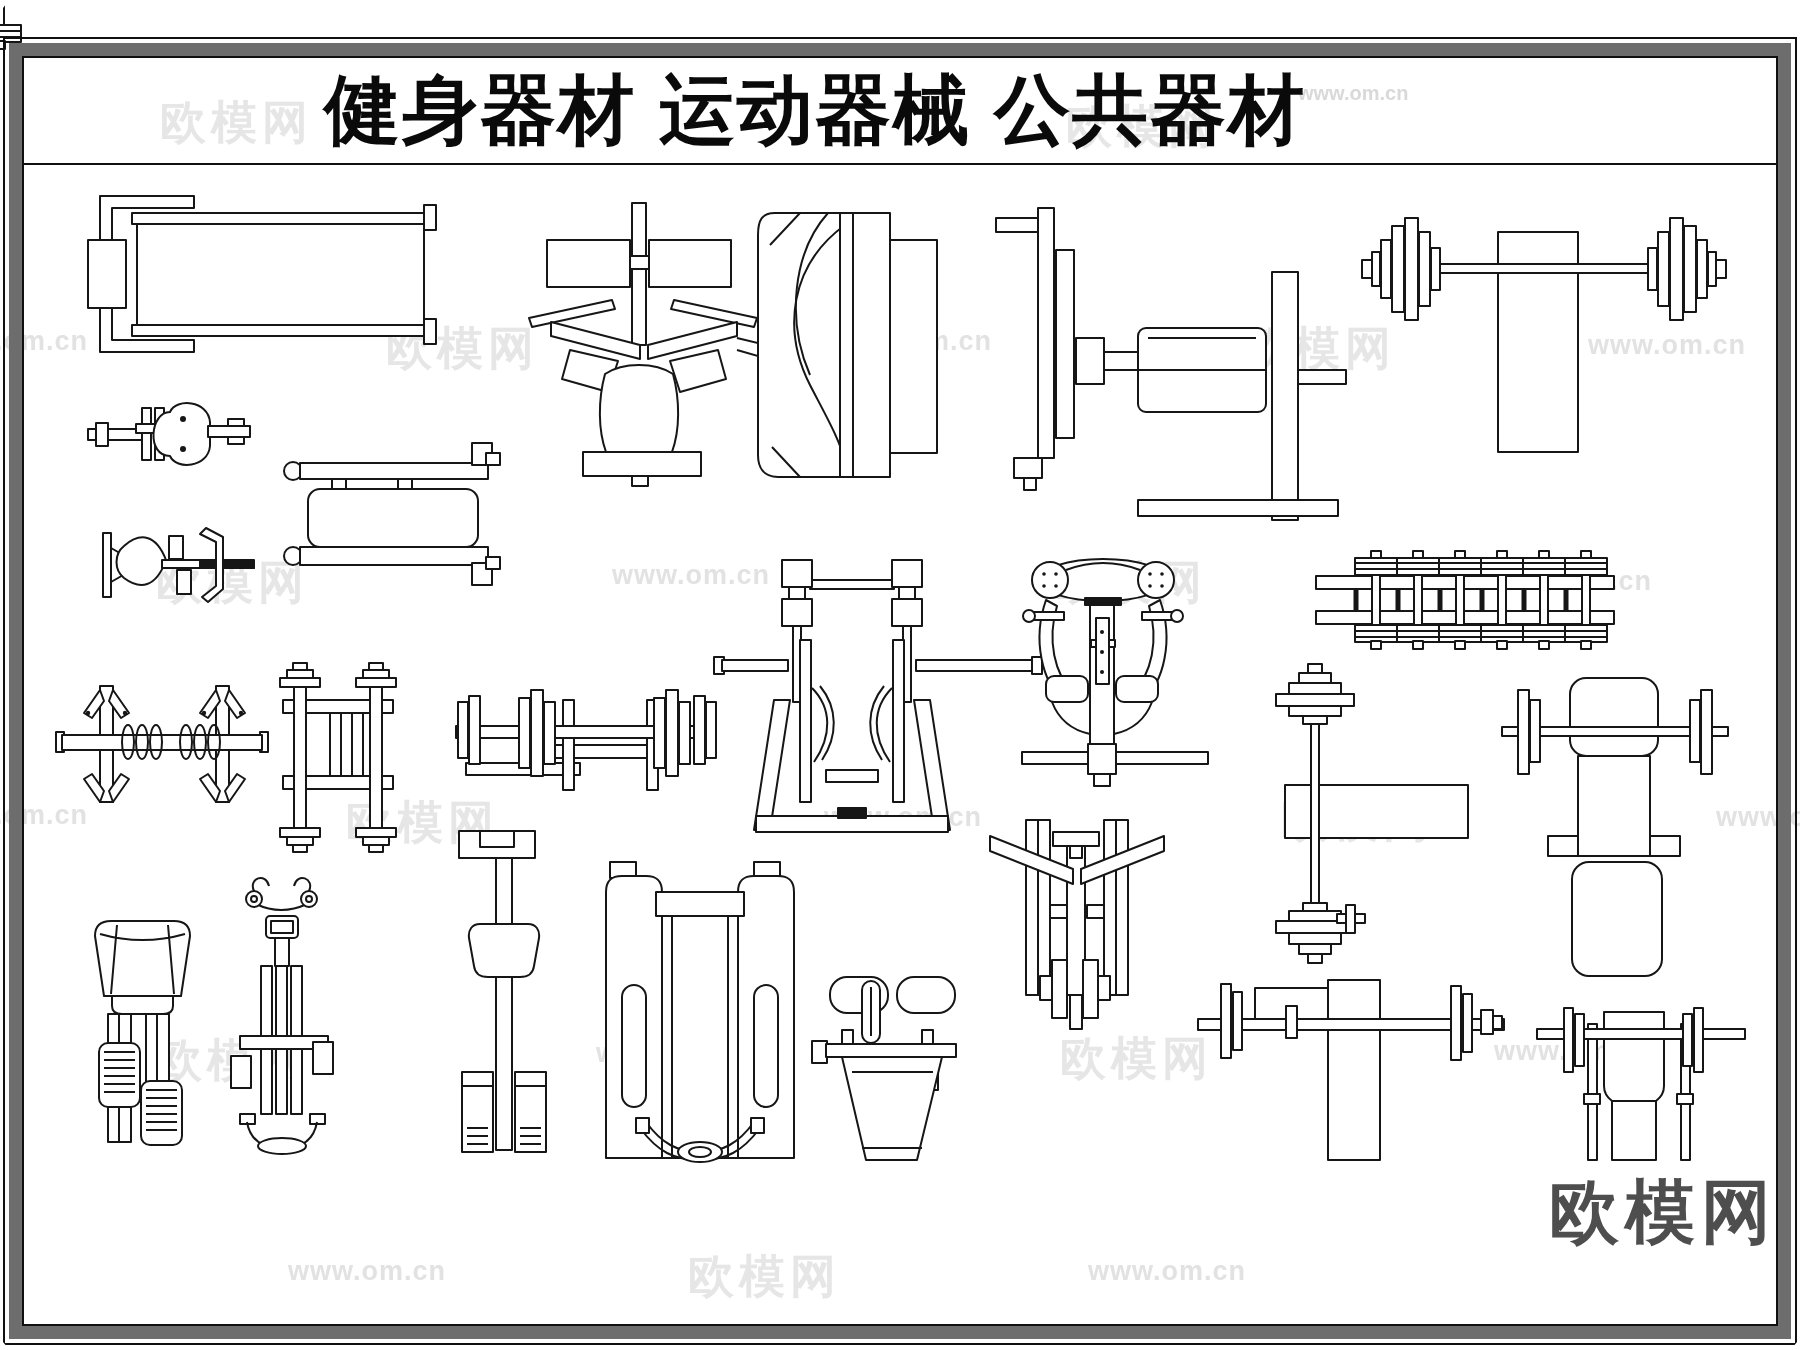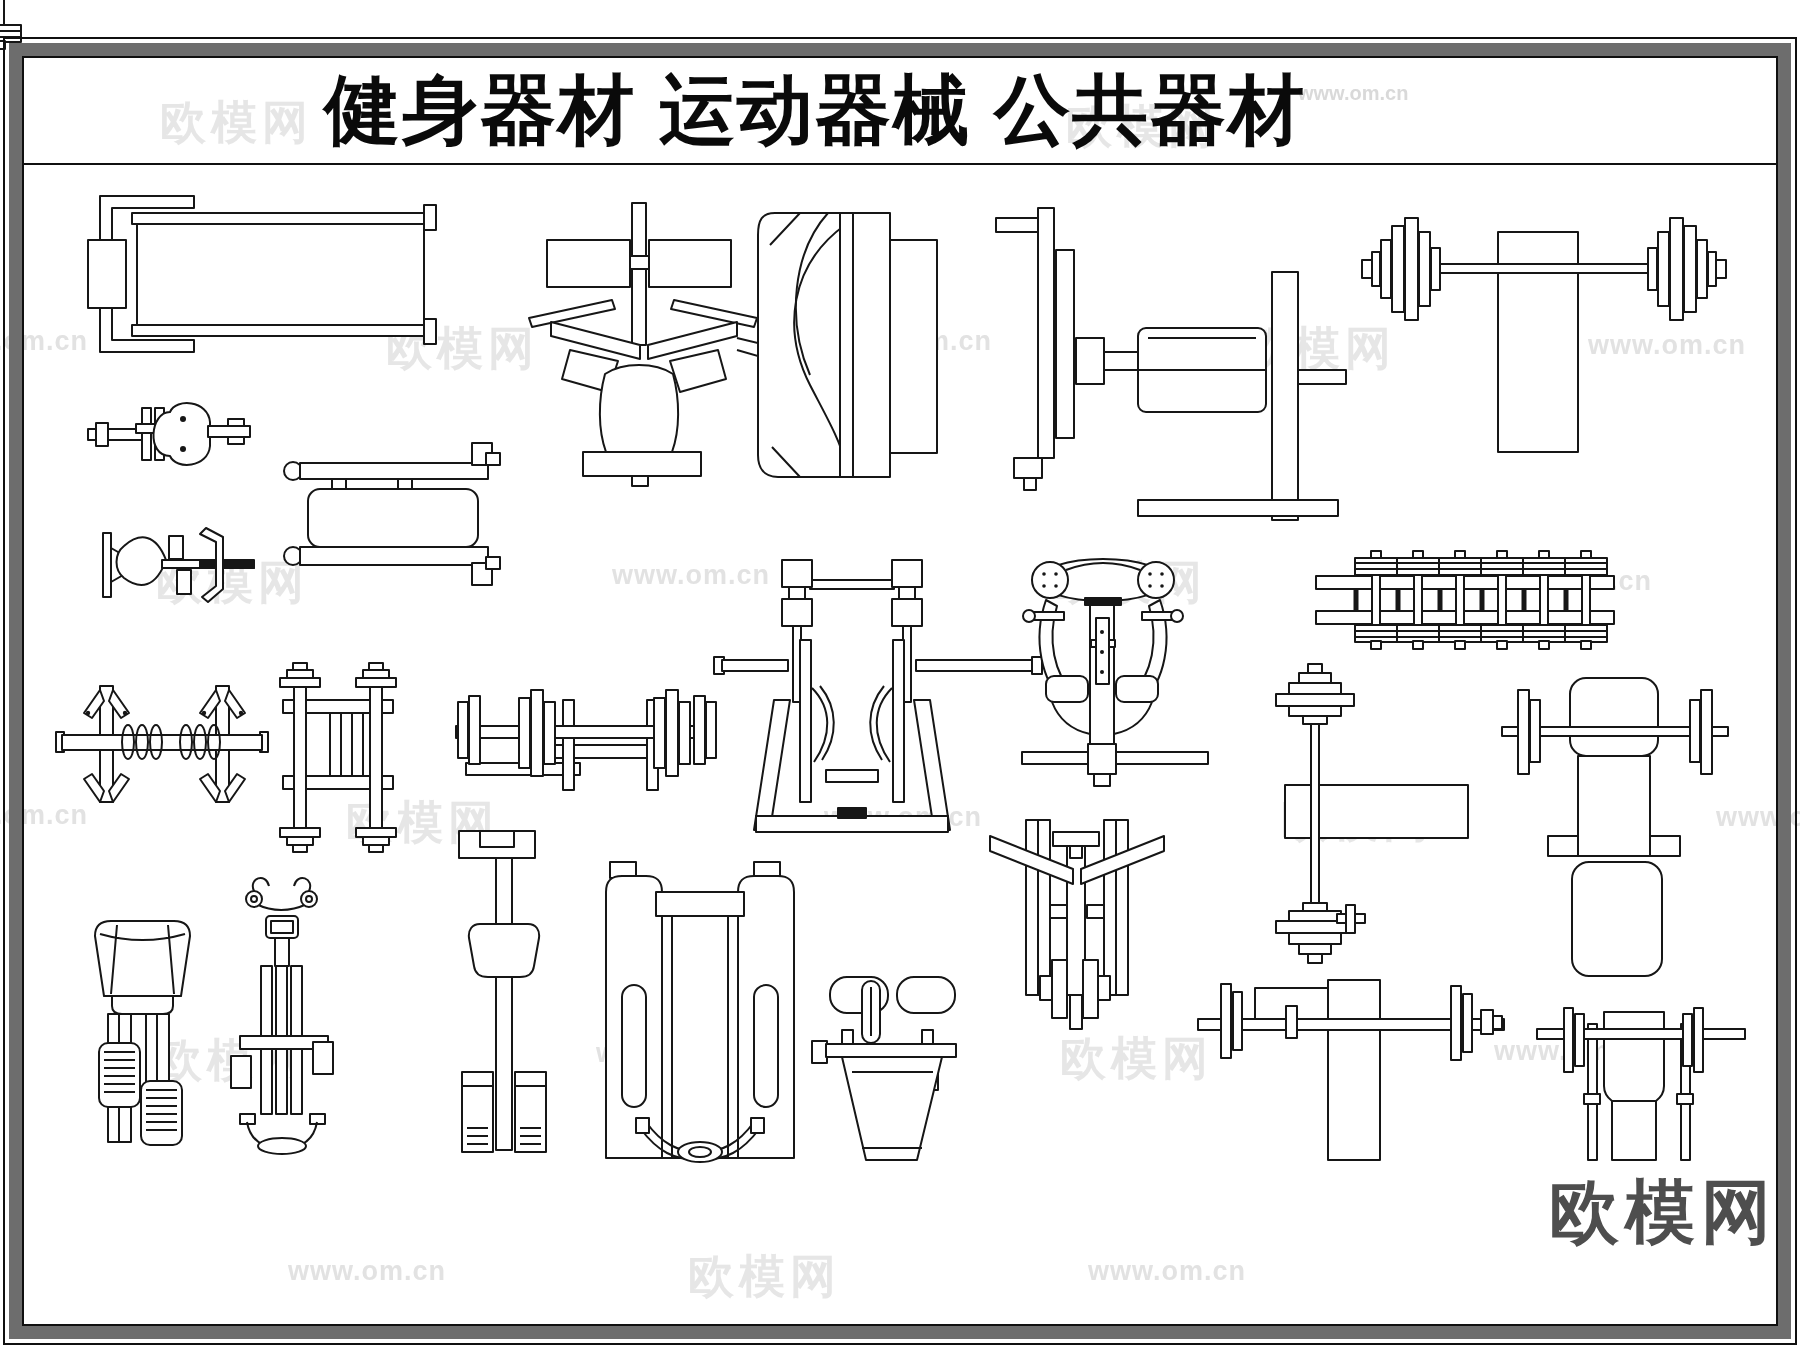--- a/index.html
+++ b/index.html
@@ -1,18 +1,18 @@
 <!DOCTYPE html>
 <html><head>
 <meta charset="utf-8">
 <style>
   html,body{margin:0;padding:0;background:#ffffff;}
   *{box-sizing:border-box;}
   .stage{position:relative;width:1800px;height:1350px;background:#ffffff;overflow:hidden;
-         font-family:"Liberation Sans","DejaVu Sans",sans-serif;}
+         font-family:"Liberation Sans","DejaVu Sans",sans-serif;border-radius:18px;}
   
   .frame-outer{position:absolute;left:3px;top:37px;width:1794px;height:1308px;
                border:2px solid #101010;z-index:5;pointer-events:none;}
   .frame-band{position:absolute;inset:4px;border:13px solid #6d6d6d;}
   .frame-inner{position:absolute;inset:0;border:2px solid #101010;}
   .title-line{position:absolute;left:24px;right:24px;top:163px;height:2px;background:#101010;z-index:4;}
   .page-title{position:absolute;left:0;right:0;top:70px;text-align:center;
               transform:translateX(-85px);font-size:76px;line-height:1.05;font-weight:700;
               color:#0a0a0a;letter-spacing:2px;white-space:nowrap;z-index:4;}
   

